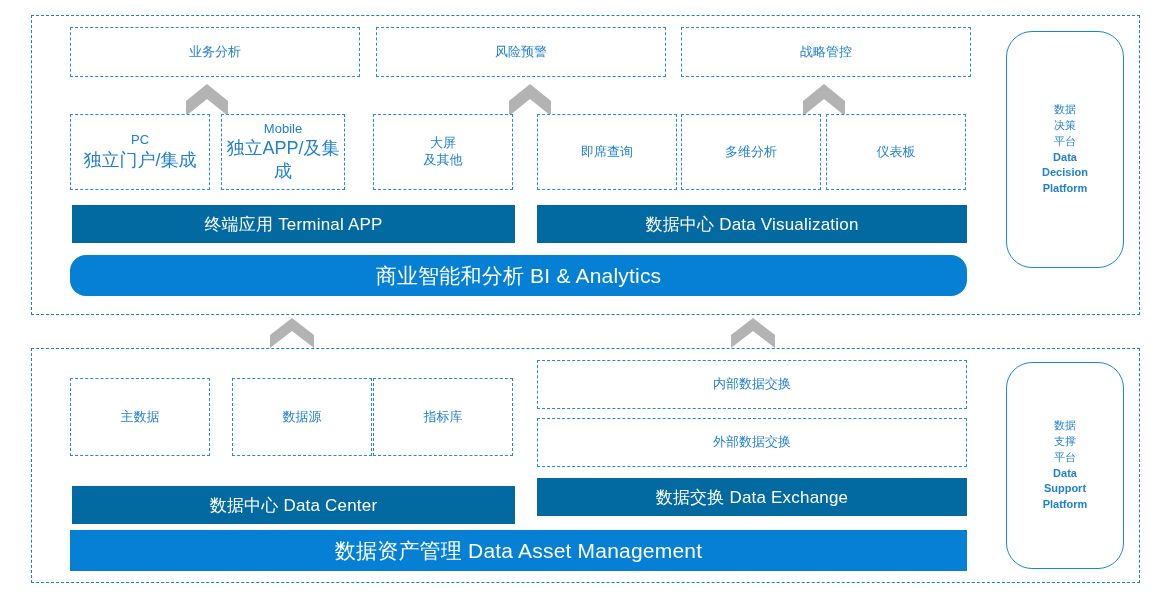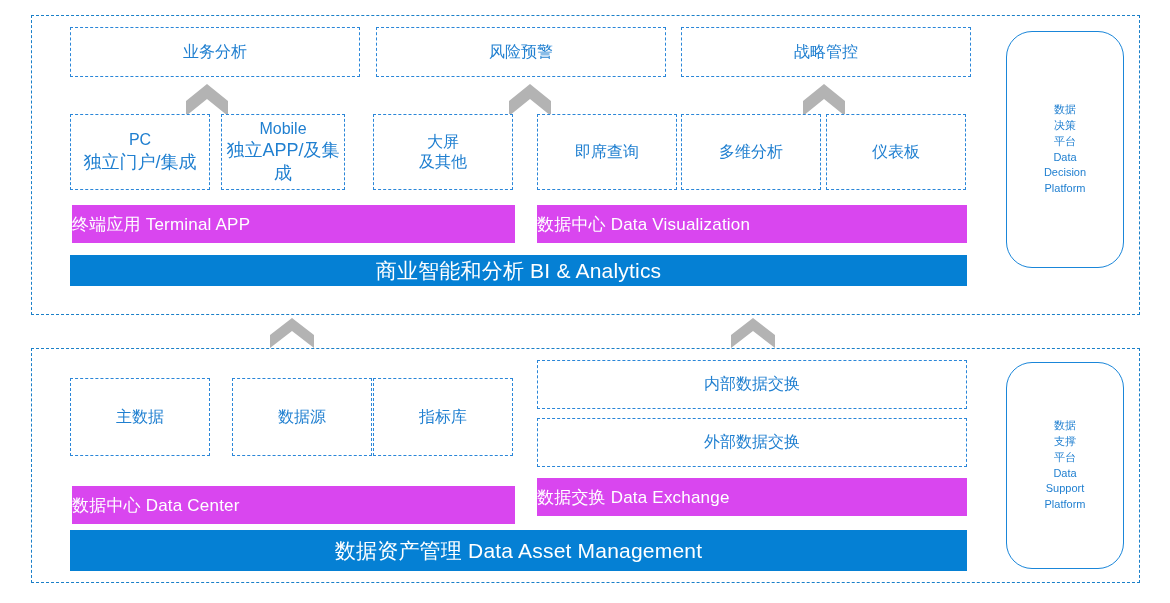--- a/index.html
+++ b/index.html
@@ -31,29 +31,29 @@
     color:#1f7fd0;
     display:flex;
     flex-direction:column;
     align-items:center;
     justify-content:center;
     text-align:center;
     font-size:15.5px;
     line-height:1.28;
   }
   .dbox .sub{font-size:18px;}
-  .dbox .big{font-size:16px;}
+  .dbox .big{font-size:13px;}
 
   
   .lightbar{
     position:absolute;
     box-sizing:border-box;
-    background:#d946ef;
+    background:#0369a1;
     color:#ffffff;
-    display:flex;align-items:center;justify-content:flex-start;
+    display:flex;align-items:center;justify-content:center;
     font-size:17px;
     letter-spacing:.2px;
   }
   
   .bluebar{
     position:absolute;
     box-sizing:border-box;
     background:#0580d4;
     color:#ffffff;
     display:flex;align-items:center;justify-content:center;
@@ -68,21 +68,21 @@
     border:1.6px solid #1a86d9;
     border-radius:26px;
     background:#fff;
     color:#1f7fd0;
     display:flex;flex-direction:column;
     align-items:center;justify-content:center;
     font-size:11px;
     line-height:1.45;
     text-align:center;
   }
-  .rpanel .en{font-weight:normal;}
+  .rpanel .en{font-weight:bold;}
 
   
   .chev{position:absolute;}
   .chev svg{display:block;}
 </style>
 </head>
 <body>
 
 <div class="canvas">
 
@@ -137,21 +137,21 @@
     <span class="big">仪表板</span>
   </div>
 
   <div class="lightbar" style="left:72px;top:205px;width:443px;height:38px;">
     <span>终端应用 Terminal APP</span>
   </div>
   <div class="lightbar" style="left:537px;top:205px;width:430px;height:38px;">
     <span>数据中心 Data Visualization</span>
   </div>
 
-  <div class="bluebar" style="left:70px;top:255px;width:897px;height:31px;">
+  <div class="bluebar" style="left:70px;top:255px;width:897px;height:41px;border-radius:16px;">
     <span>商业智能和分析 BI &amp; Analytics</span>
   </div>
 
   <div class="rpanel" style="left:1006px;top:31px;width:118px;height:237px;">
     <span>数据</span>
     <span>决策</span>
     <span>平台</span>
     <span class="en">Data</span>
     <span class="en">Decision</span>
     <span class="en">Platform</span>

